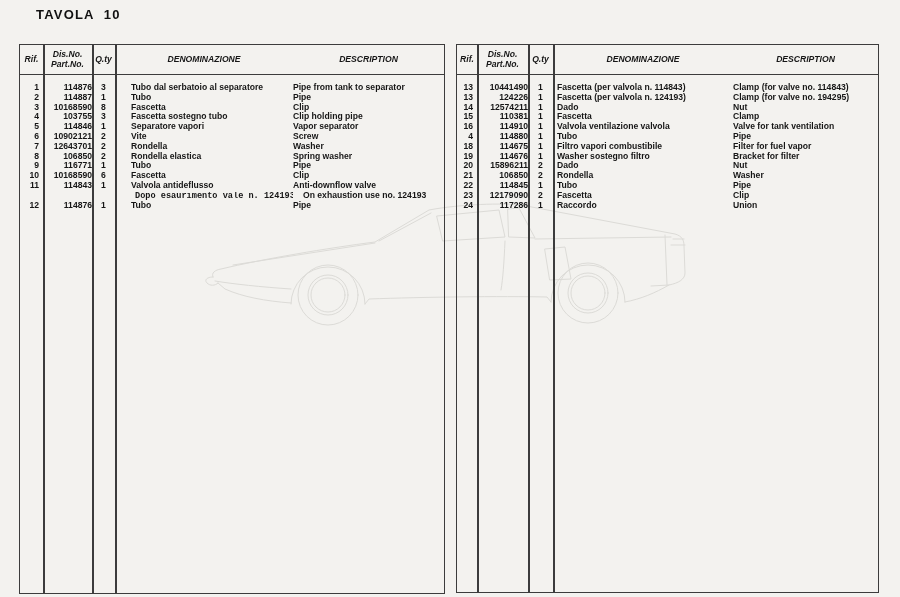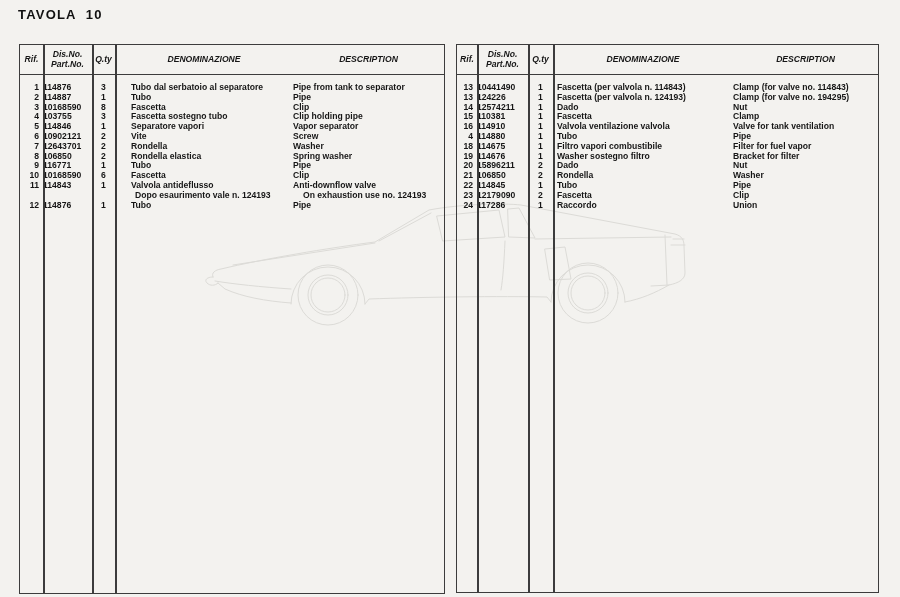--- a/index.html
+++ b/index.html
@@ -2,21 +2,21 @@
 <html><head>
 <meta charset="utf-8">
 <style>
   html,body{margin:0;padding:0;}
   body{
     width:900px;height:597px;position:relative;overflow:hidden;
     background:#f3f2ef;color:#161616;
     font-family:"Liberation Sans","DejaVu Sans",sans-serif;
   }
   .page-title{
-    position:absolute;left:18px;top:7px;
+    position:absolute;left:36px;top:7px;
     font-size:13px;font-weight:bold;letter-spacing:1.2px;
     white-space:pre;color:#111;
   }
   
   .car-art{position:absolute;left:203px;top:193px;width:500px;height:140px;z-index:0;}
   
   .ptable{
     position:absolute;top:44px;box-sizing:border-box;
     border:1.5px solid #3c3c3c;background:transparent;z-index:1;
   }
@@ -29,26 +29,26 @@
   .left-t  .grid{grid-template-columns:23px 49px 23px 178px 1fr;}
   .right-t .grid{grid-template-columns:20px 51px 25px 180px 1fr;}
   .thead{
     height:29px;border-bottom:1.5px solid #3c3c3c;
     align-items:center;font-style:italic;font-weight:bold;font-size:8.6px;
   }
   .thead .c{text-align:center;line-height:1.15;}
   .tbody{padding-top:8px;font-size:8.6px;font-weight:bold;}
   .line{height:9.8px;line-height:9.8px;align-items:baseline;}
   .c.rif{text-align:right;padding-right:4px;}
-  .c.part{text-align:left;}
+  .c.part{text-align:right;}
   .c.qty{text-align:center;}
   .left-t  .c.it{padding-left:16px;}
   .right-t .c.it{padding-left:4px;}
   .c.it,.c.en{white-space:nowrap;overflow:hidden;}
-  .note .c.it{padding-left:20px;}
+  .note .c.it{padding-left:20px;font-family:Liberation Mono, monospace;}
   .note .c.en{padding-left:10px;}
 </style>
 </head>
 <body>
 
 <div class="page-title">TAVOLA  10</div>
 
 <svg class="car-art" viewBox="0 0 500 140" fill="none" stroke="#dcdbd7" stroke-width="1" stroke-linecap="round" stroke-linejoin="round">
 
   <path d="M10,84 C8,80 12,77 18,76 C60,66 125,55 172,49 L226,17 C258,11 300,10 318,12 L472,41 C479,43 481,47 481,53 L482,80 C482,86 476,90 466,92 L448,93"></path>

